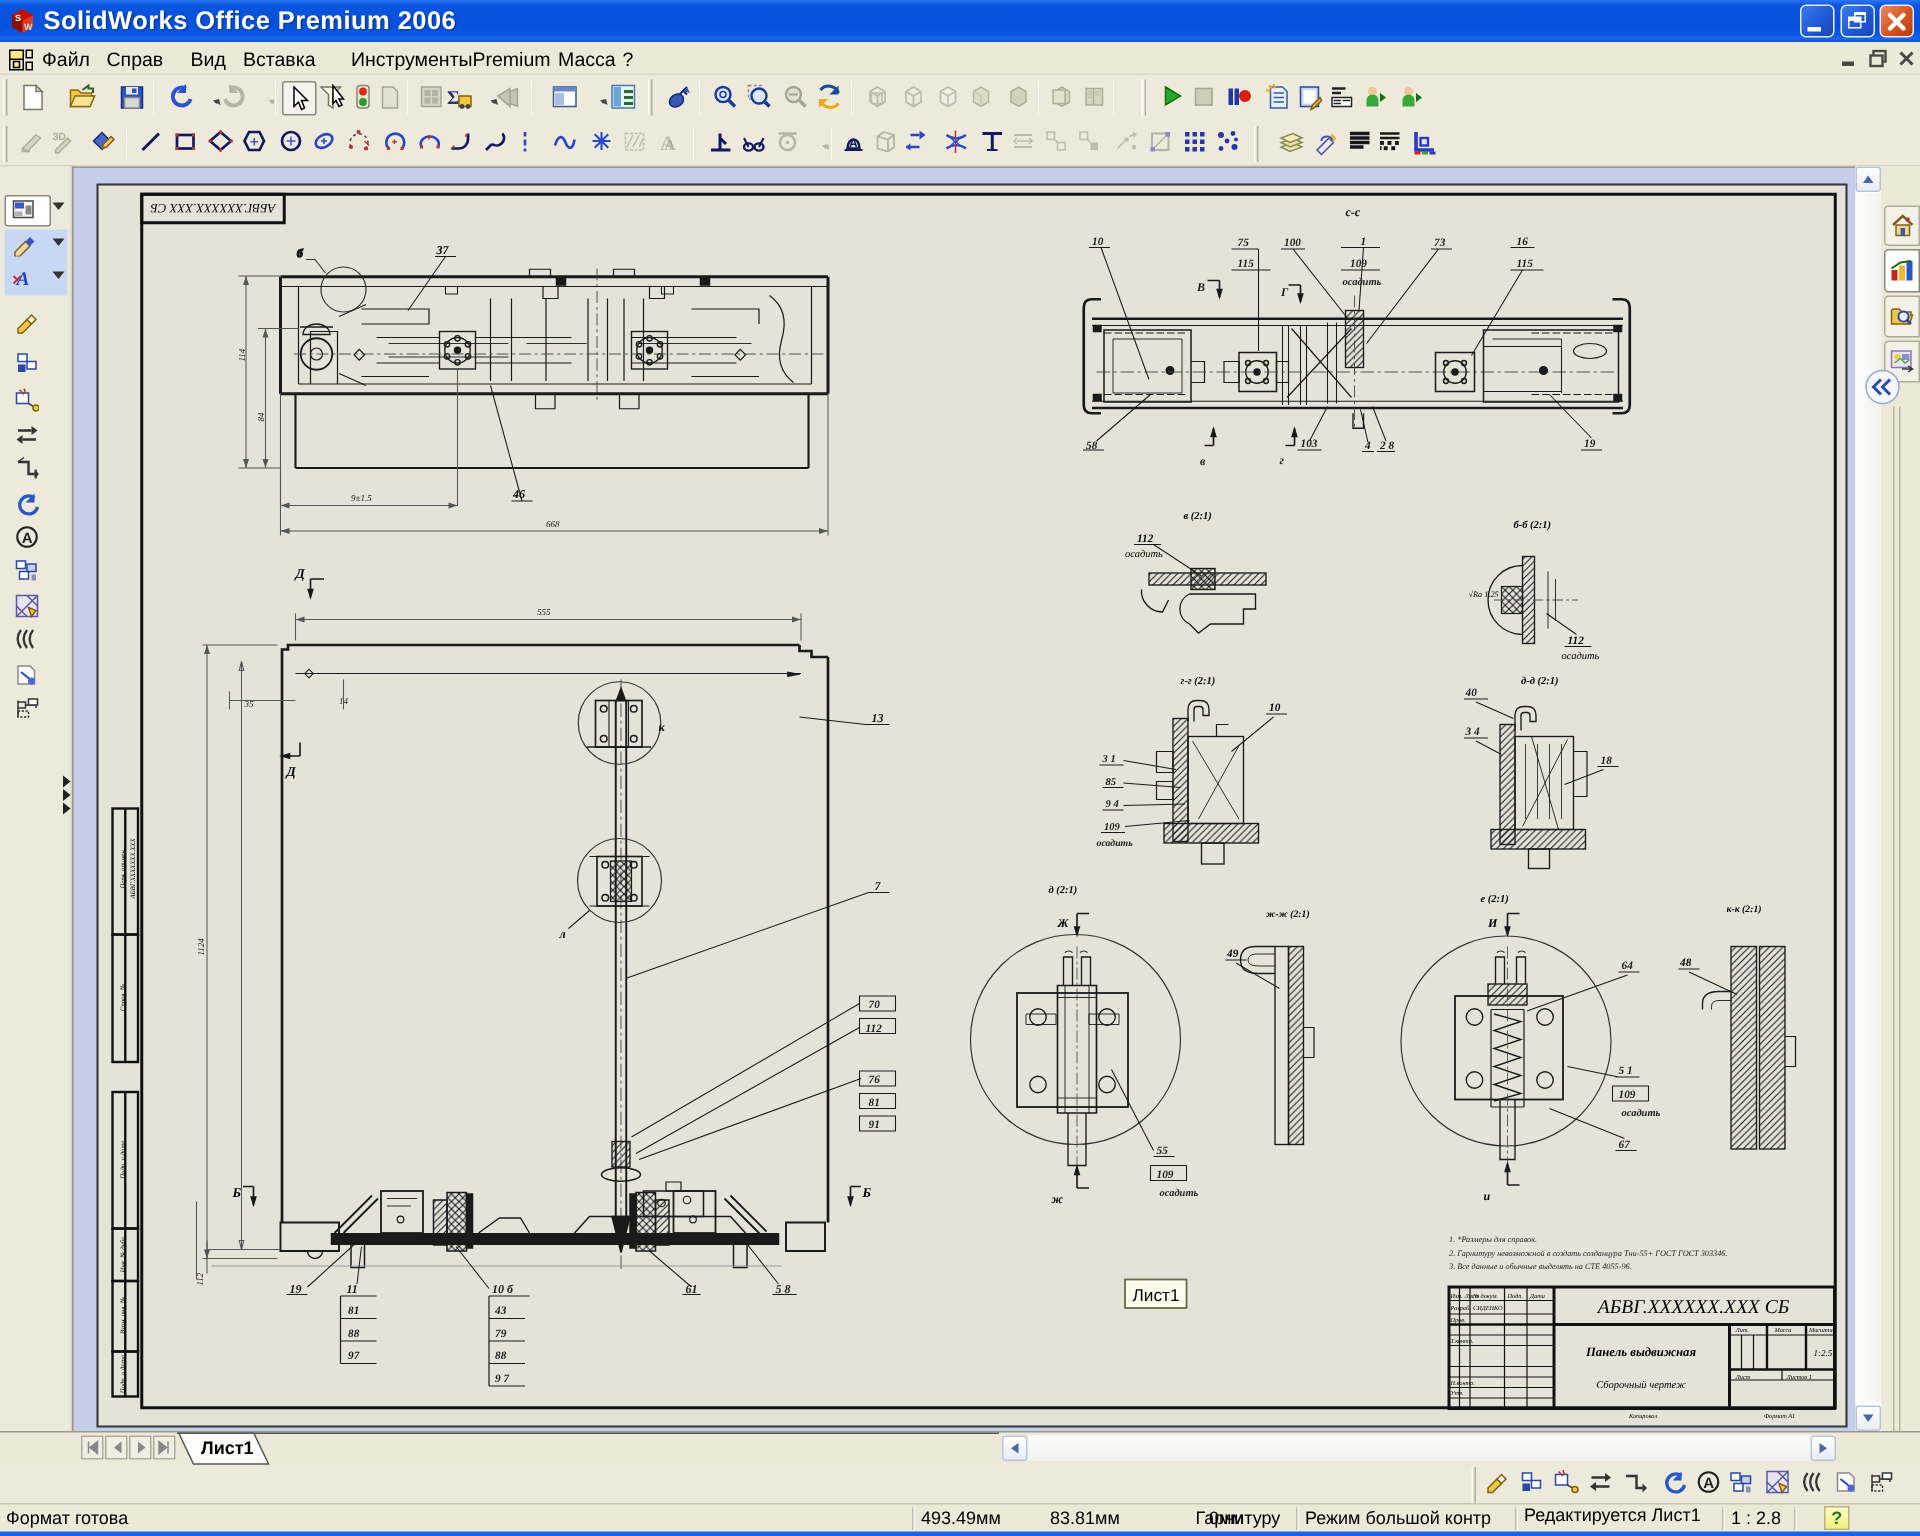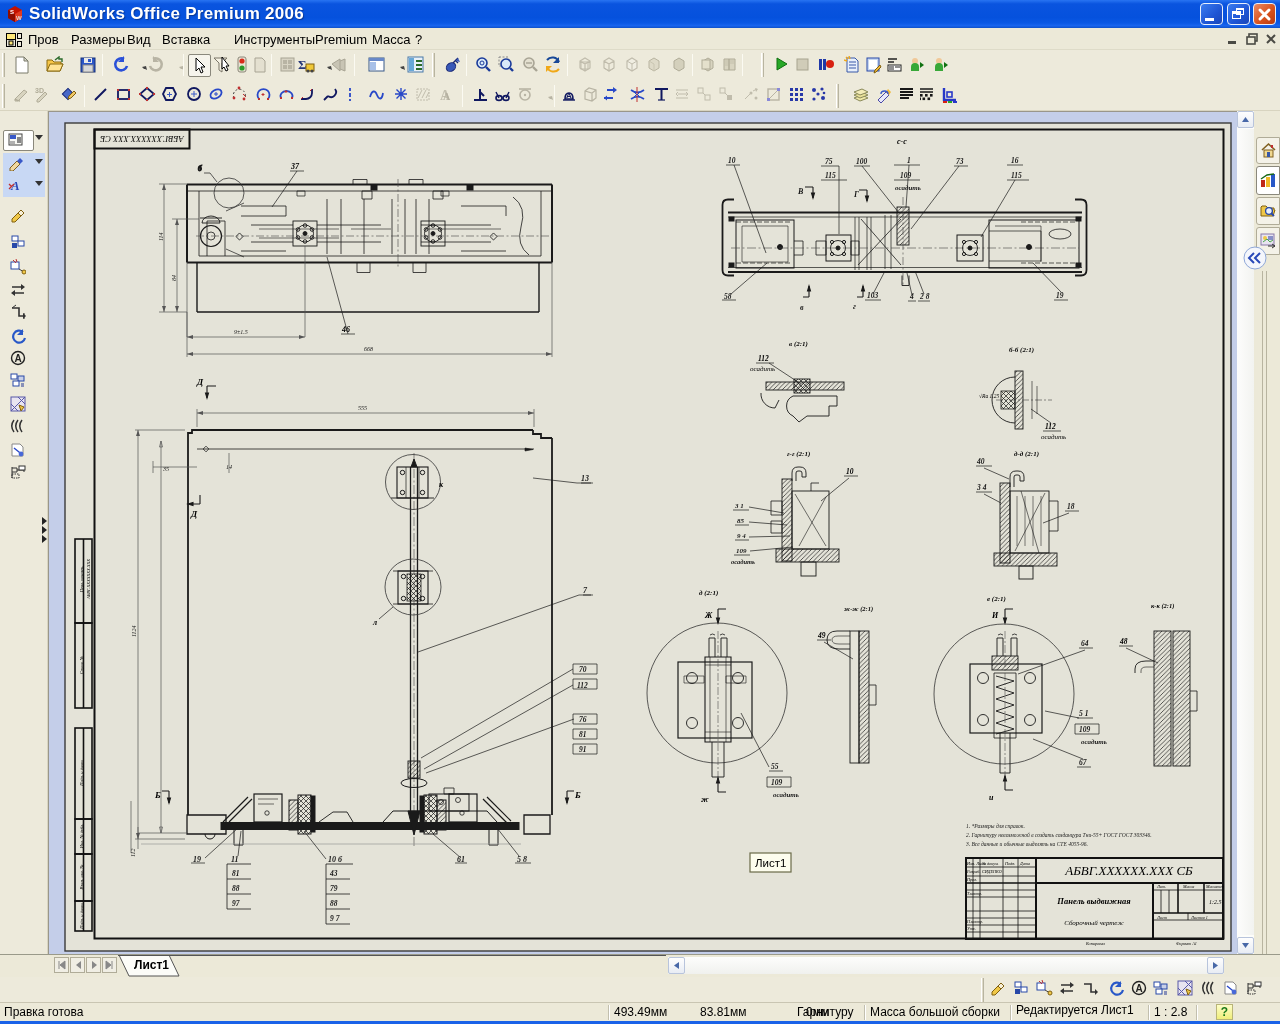--- a/index.html
+++ b/index.html
@@ -60,22 +60,22 @@
       <rect x="0" y="1" width="10" height="14" fill="#000"></rect>
       <rect x="1" y="2" width="8" height="5" fill="#ffe97a"></rect>
       <rect x="1" y="8" width="8" height="6" fill="#ece9d8"></rect>
       <rect x="3" y="9" width="4" height="4" fill="#ffe97a" stroke="#000" stroke-width="1"></rect>
       <rect x="11" y="1" width="5" height="6" fill="#000"></rect>
       <rect x="12" y="2" width="3" height="4" fill="#ece9d8"></rect>
       <rect x="11" y="9" width="5" height="6" fill="#000"></rect>
       <rect x="12" y="10" width="3" height="4" fill="#ece9d8"></rect>
     </svg>
 </div>
-<div class="menu-item" style="left:28px">Пров</div>
-<div class="menu-item" style="left:71px">Размеры</div>
+<div class="menu-item" style="left:28px">Файл</div>
+<div class="menu-item" style="left:71px">Справ</div>
 <div class="menu-item" style="left:127px">Вид</div>
 <div class="menu-item" style="left:162px">Вставка</div>
 <div class="menu-item" style="left:234px">Инструменты</div>
 <div class="menu-item" style="left:315px">Premium</div>
 <div class="menu-item" style="left:372px">Масса</div>
 <div class="menu-item" style="left:415px">?</div>
 
 <div class="abs" style="left:1225px;top:31px;width:17px;height:17px">
     <span style="position:absolute;left:3px;top:10px;width:8px;height:3px;background:#4a4a44"></span>
   </div>
@@ -1300,28 +1300,28 @@
       <circle cx="11" cy="12" r="2.4" fill="#4868d8"></circle>
     </svg>
 <svg class="ticon" style="left:1246px;top:3px;width:17px;height:17px">
       <path d="M2,3 v11 M2,4 h5 v4 h-5 M7,6 h7 M14,4 v4" stroke="#333" fill="none"></path>
       <rect x="9" y="2" width="6" height="4" fill="#fff" stroke="#333"></rect>
       <rect x="2" y="10" width="7" height="4" fill="none" stroke="#333" stroke-dasharray="1.5,1"></rect>
     </svg>
 </div>
 
 <div class="abs" id="statusbar">
-<span style="position:absolute;left:4px;top:2px">Правка готова</span>
+<span style="position:absolute;left:4px;top:2px">Формат готова</span>
 <span class="sbsep" style="left:608px"></span>
 <span style="position:absolute;left:614px;top:2px">493.49мм</span>
 <span style="position:absolute;left:700px;top:2px">83.81мм</span>
 <span style="position:absolute;left:806px;top:2px">0мм</span>
 <span style="position:absolute;left:797px;top:2px">Гарнитуру</span>
 <span class="sbsep" style="left:864px"></span>
-<span style="position:absolute;left:870px;top:2px">Масса большой сборки</span>
+<span style="position:absolute;left:870px;top:2px">Режим большой контр</span>
 <span class="sbsep" style="left:1010px"></span>
 <span style="position:absolute;left:1016px;top:0">Редактируется Лист1</span>
 <span class="sbsep" style="left:1148px"></span>
 <span style="position:absolute;left:1154px;top:2px">1 : 2.8</span>
 <span class="sbsep" style="left:1196px"></span>
 <span style="position:absolute;left:1216px;top:1px;width:17px;height:16px;background:linear-gradient(180deg,#fdfdc8,#f0ee7a);border:1px solid #b8b478;color:#1a7a1a;font-weight:bold;font-size:12px;text-align:center">?</span>
 </div>
 <div class="abs" id="bluestrip"></div>
 
 </body></html>

